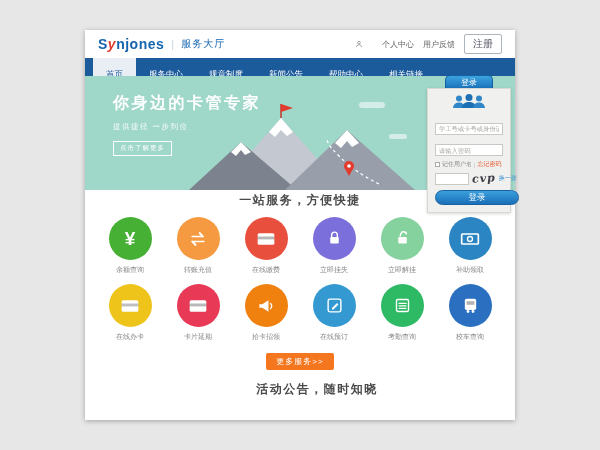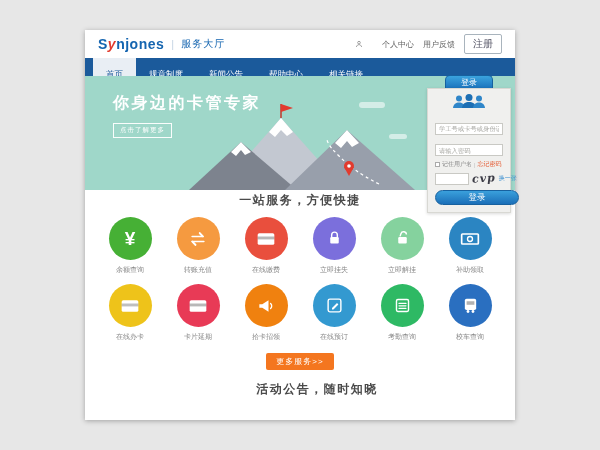--- a/index.html
+++ b/index.html
@@ -109,20 +109,21 @@
       </span>
       <span class="hd-link">
           <span>用户反馈</span>
         </span>
       <button class="reg-btn">注册</button>
     </div>
   </div>
 
   <div class="nav">
     <div class="nav-item active">首页</div>
+    <div class="nav-item">服务中心</div>
     <div class="nav-item">规章制度</div>
     <div class="nav-item">新闻公告</div>
     <div class="nav-item">帮助中心</div>
     <div class="nav-item">相关链接</div>
   </div>
 
   <div class="banner">
     <div class="cloud cloud1"></div>
     <div class="cloud cloud2"></div>
 
@@ -136,20 +137,21 @@
       <line x1="92" y1="22" x2="92" y2="8" stroke="#c0392b" stroke-width="1.5"></line>
       <polygon points="92,8 104,12 92,16" fill="#e23b2e"></polygon>
       <path d="M190,88 C170,78 160,70 150,60 C144,54 140,50 138,44" fill="none" stroke="#ffffff" stroke-width="1.2" stroke-dasharray="3,3"></path>
       <circle cx="160" cy="70" r="5" fill="#e23b2e"></circle>
       <polygon points="155,71 165,71 160,80" fill="#e23b2e"></polygon>
       <circle cx="160" cy="70" r="1.8" fill="#ffffff"></circle>
     </svg>
 
     <div class="banner-text">
       <div class="banner-title">你身边的卡管专家</div>
+      <div class="banner-sub">提供捷径 一步到位</div>
       <div class="banner-cta">点击了解更多</div>
     </div>
 
     <div class="login">
       <div class="login-tab">登录</div>
       <div class="login-body">
         <svg class="users-icon" width="34" height="15" viewBox="0 0 68 30">
           <circle cx="14" cy="9" r="6" fill="#2f86c9"></circle>
             <path d="M2 28c1-8 6-11 12-11s11 3 12 11z" fill="#2f86c9"></path>
           <circle cx="34" cy="7" r="7" fill="#1d6fb4"></circle>

